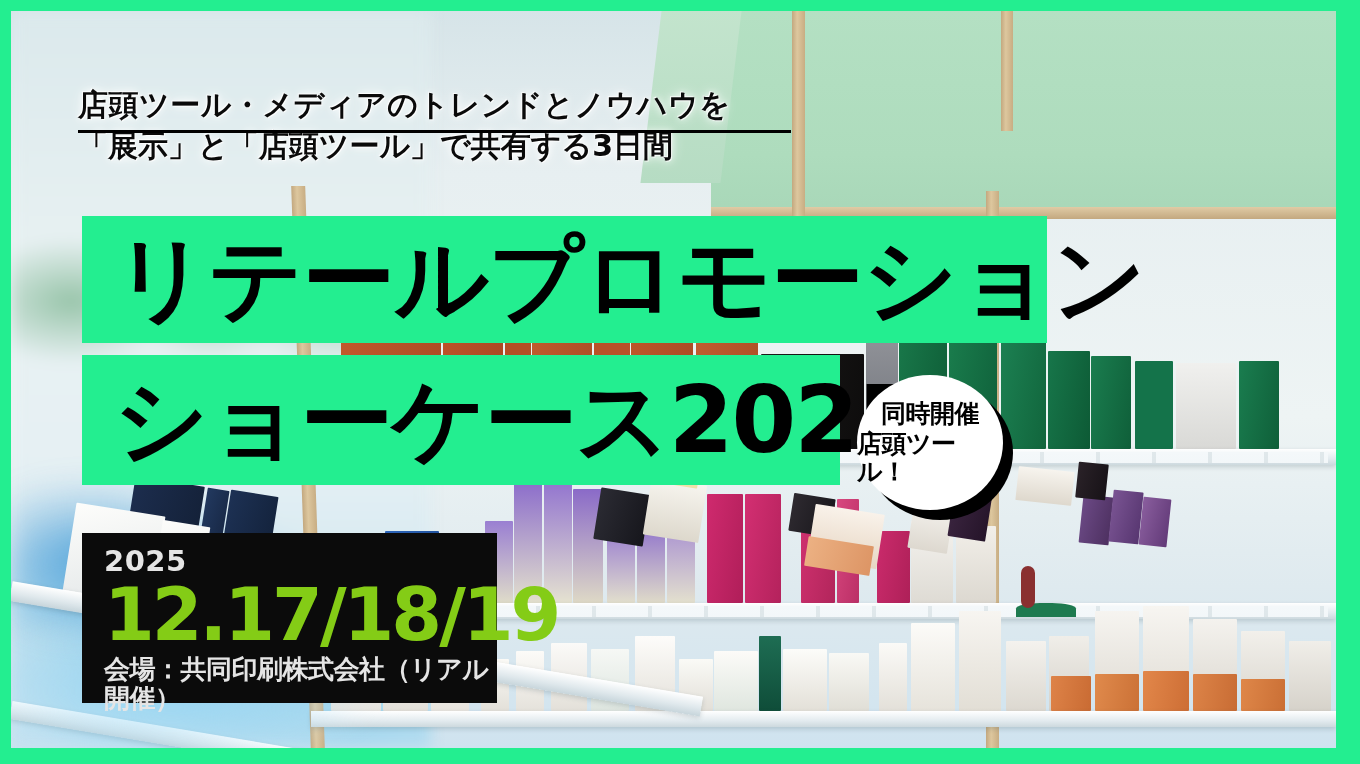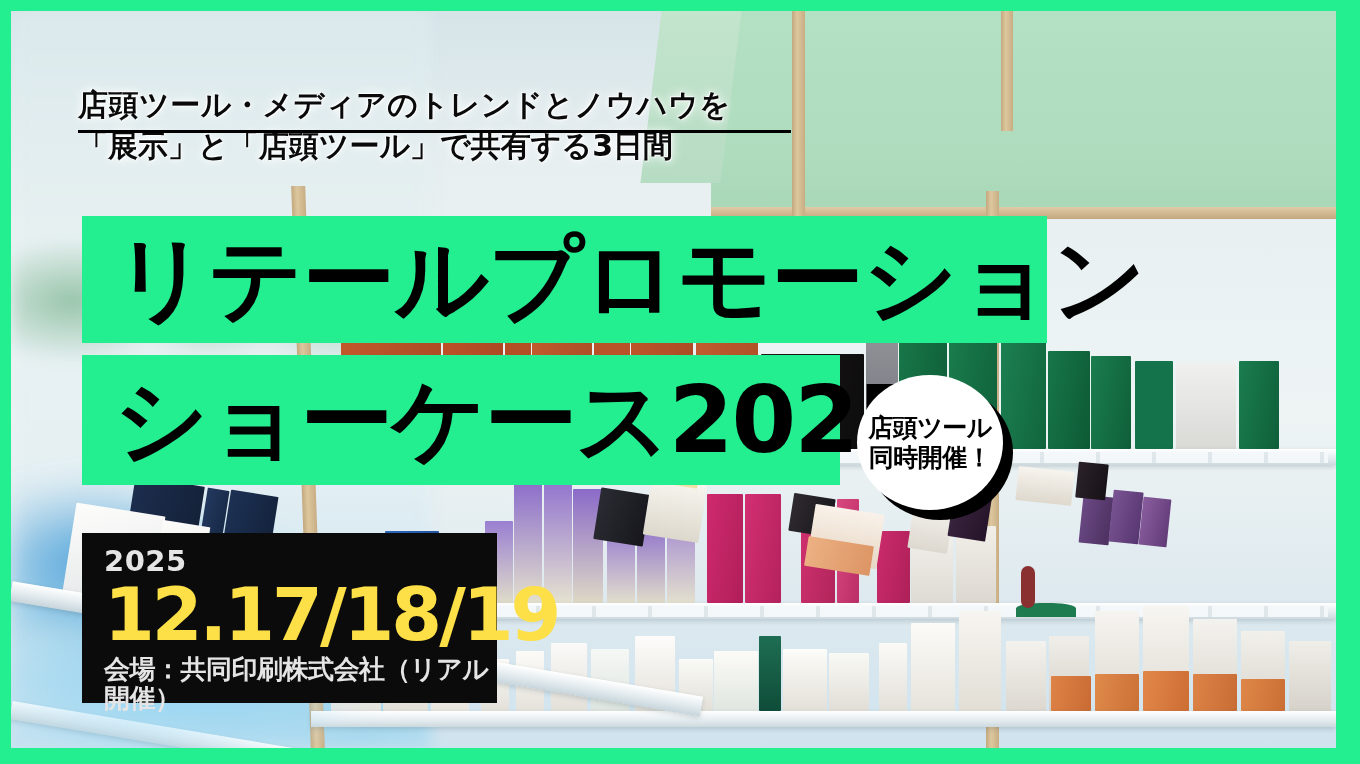--- a/index.html
+++ b/index.html
@@ -173,21 +173,21 @@
     position:absolute; left:71px; top:522px;
     width:415px; height:170px;
     background:#0b0b0b;
     padding:14px 0 0 22px;
   }
   #date-year {
     color:#e5e5e5; font-weight:800; font-size:29px; letter-spacing:.5px; line-height:1;
     font-family:"DejaVu Sans","Liberation Sans",sans-serif;
   }
   #date-main {
-    color:#fde047; font-weight:900; font-size:73px; line-height:1.02;
+    color:#84cc16; font-weight:900; font-size:73px; line-height:1.02;
     letter-spacing:-3px; margin-top:2px;
     font-family:"DejaVu Sans","Liberation Sans",sans-serif;
   }
   #date-venue {
     color:#e5e5e5; font-weight:800; font-size:26px; line-height:1.1;
     letter-spacing:-.5px; margin-top:3px;
     font-family:"DejaVu Sans","Liberation Sans",sans-serif;
   }
 
   
@@ -328,22 +328,22 @@
     <div class="band" id="band1">
       <div class="band-text">リテールプロモーション</div>
     </div>
     <div class="band" id="band2">
       <div class="band-text">ショーケース2025</div>
     </div>
 
     <div id="badge-wrap">
       <div id="badge-shadow"></div>
       <div id="badge">
-        <span>店頭ツール</span>
-        <span>同時開催！</span>
+        <span>同時開催</span>
+        <span>店頭ツール！</span>
       </div>
     </div>
 
     <div id="datebox">
       <div id="date-year">2025</div>
       <div id="date-main">12.17/18/19</div>
       <div id="date-venue">会場：共同印刷株式会社（リアル開催）</div>
     </div>
 
 

